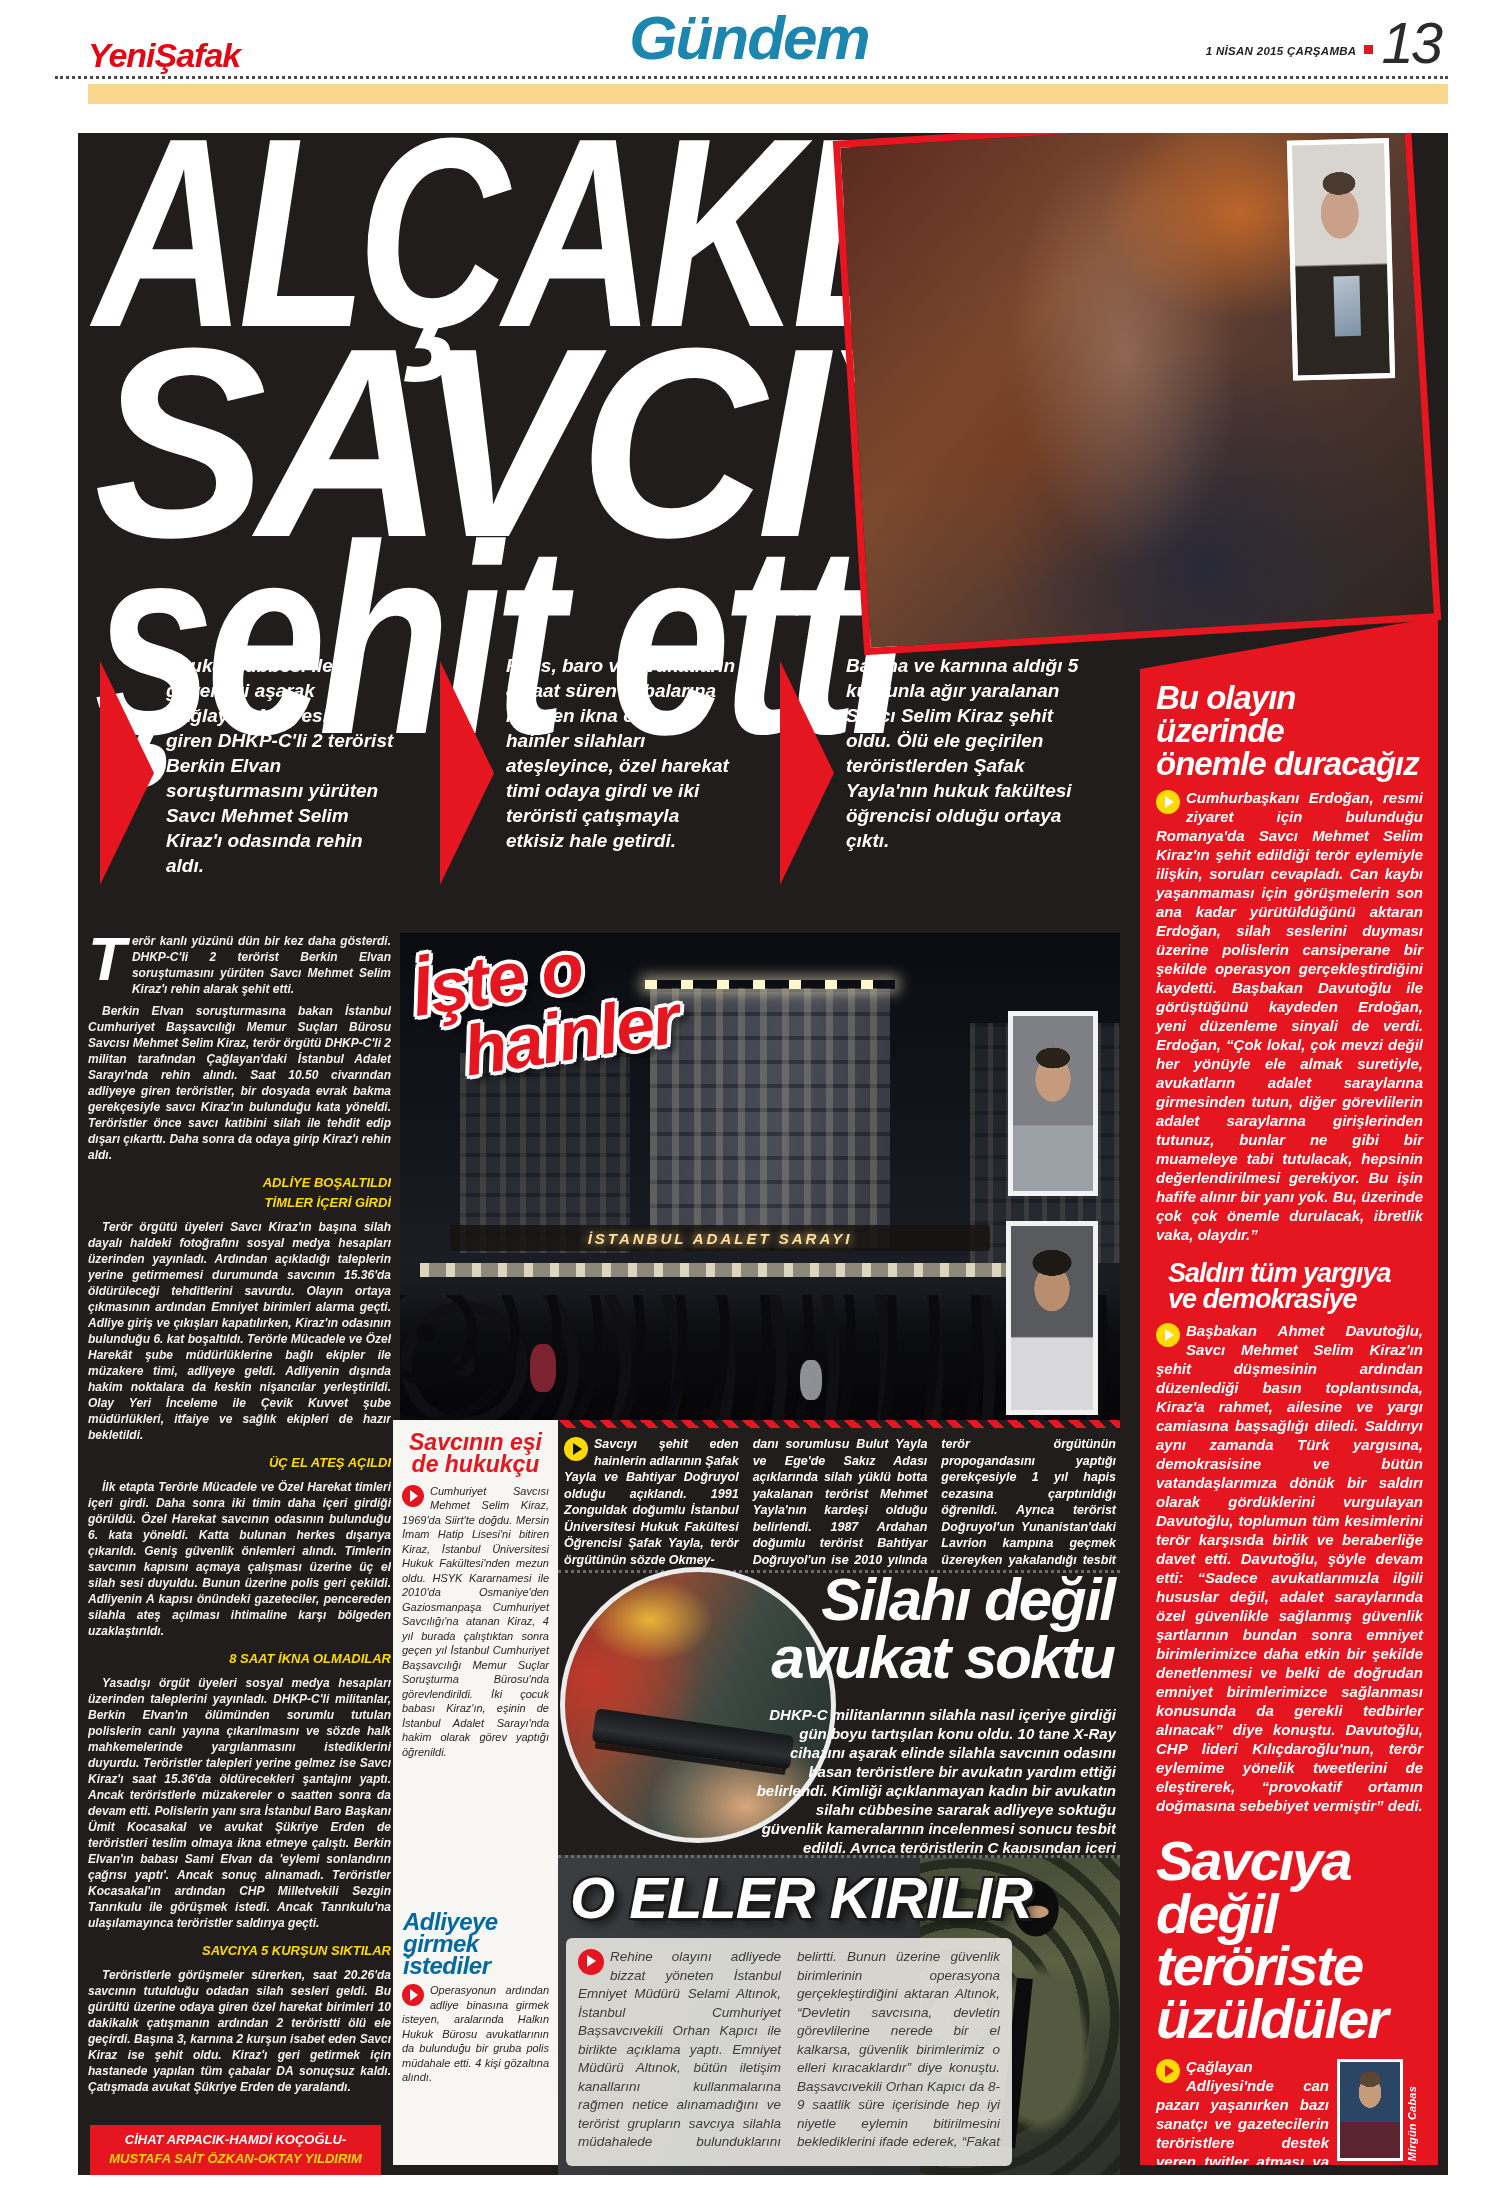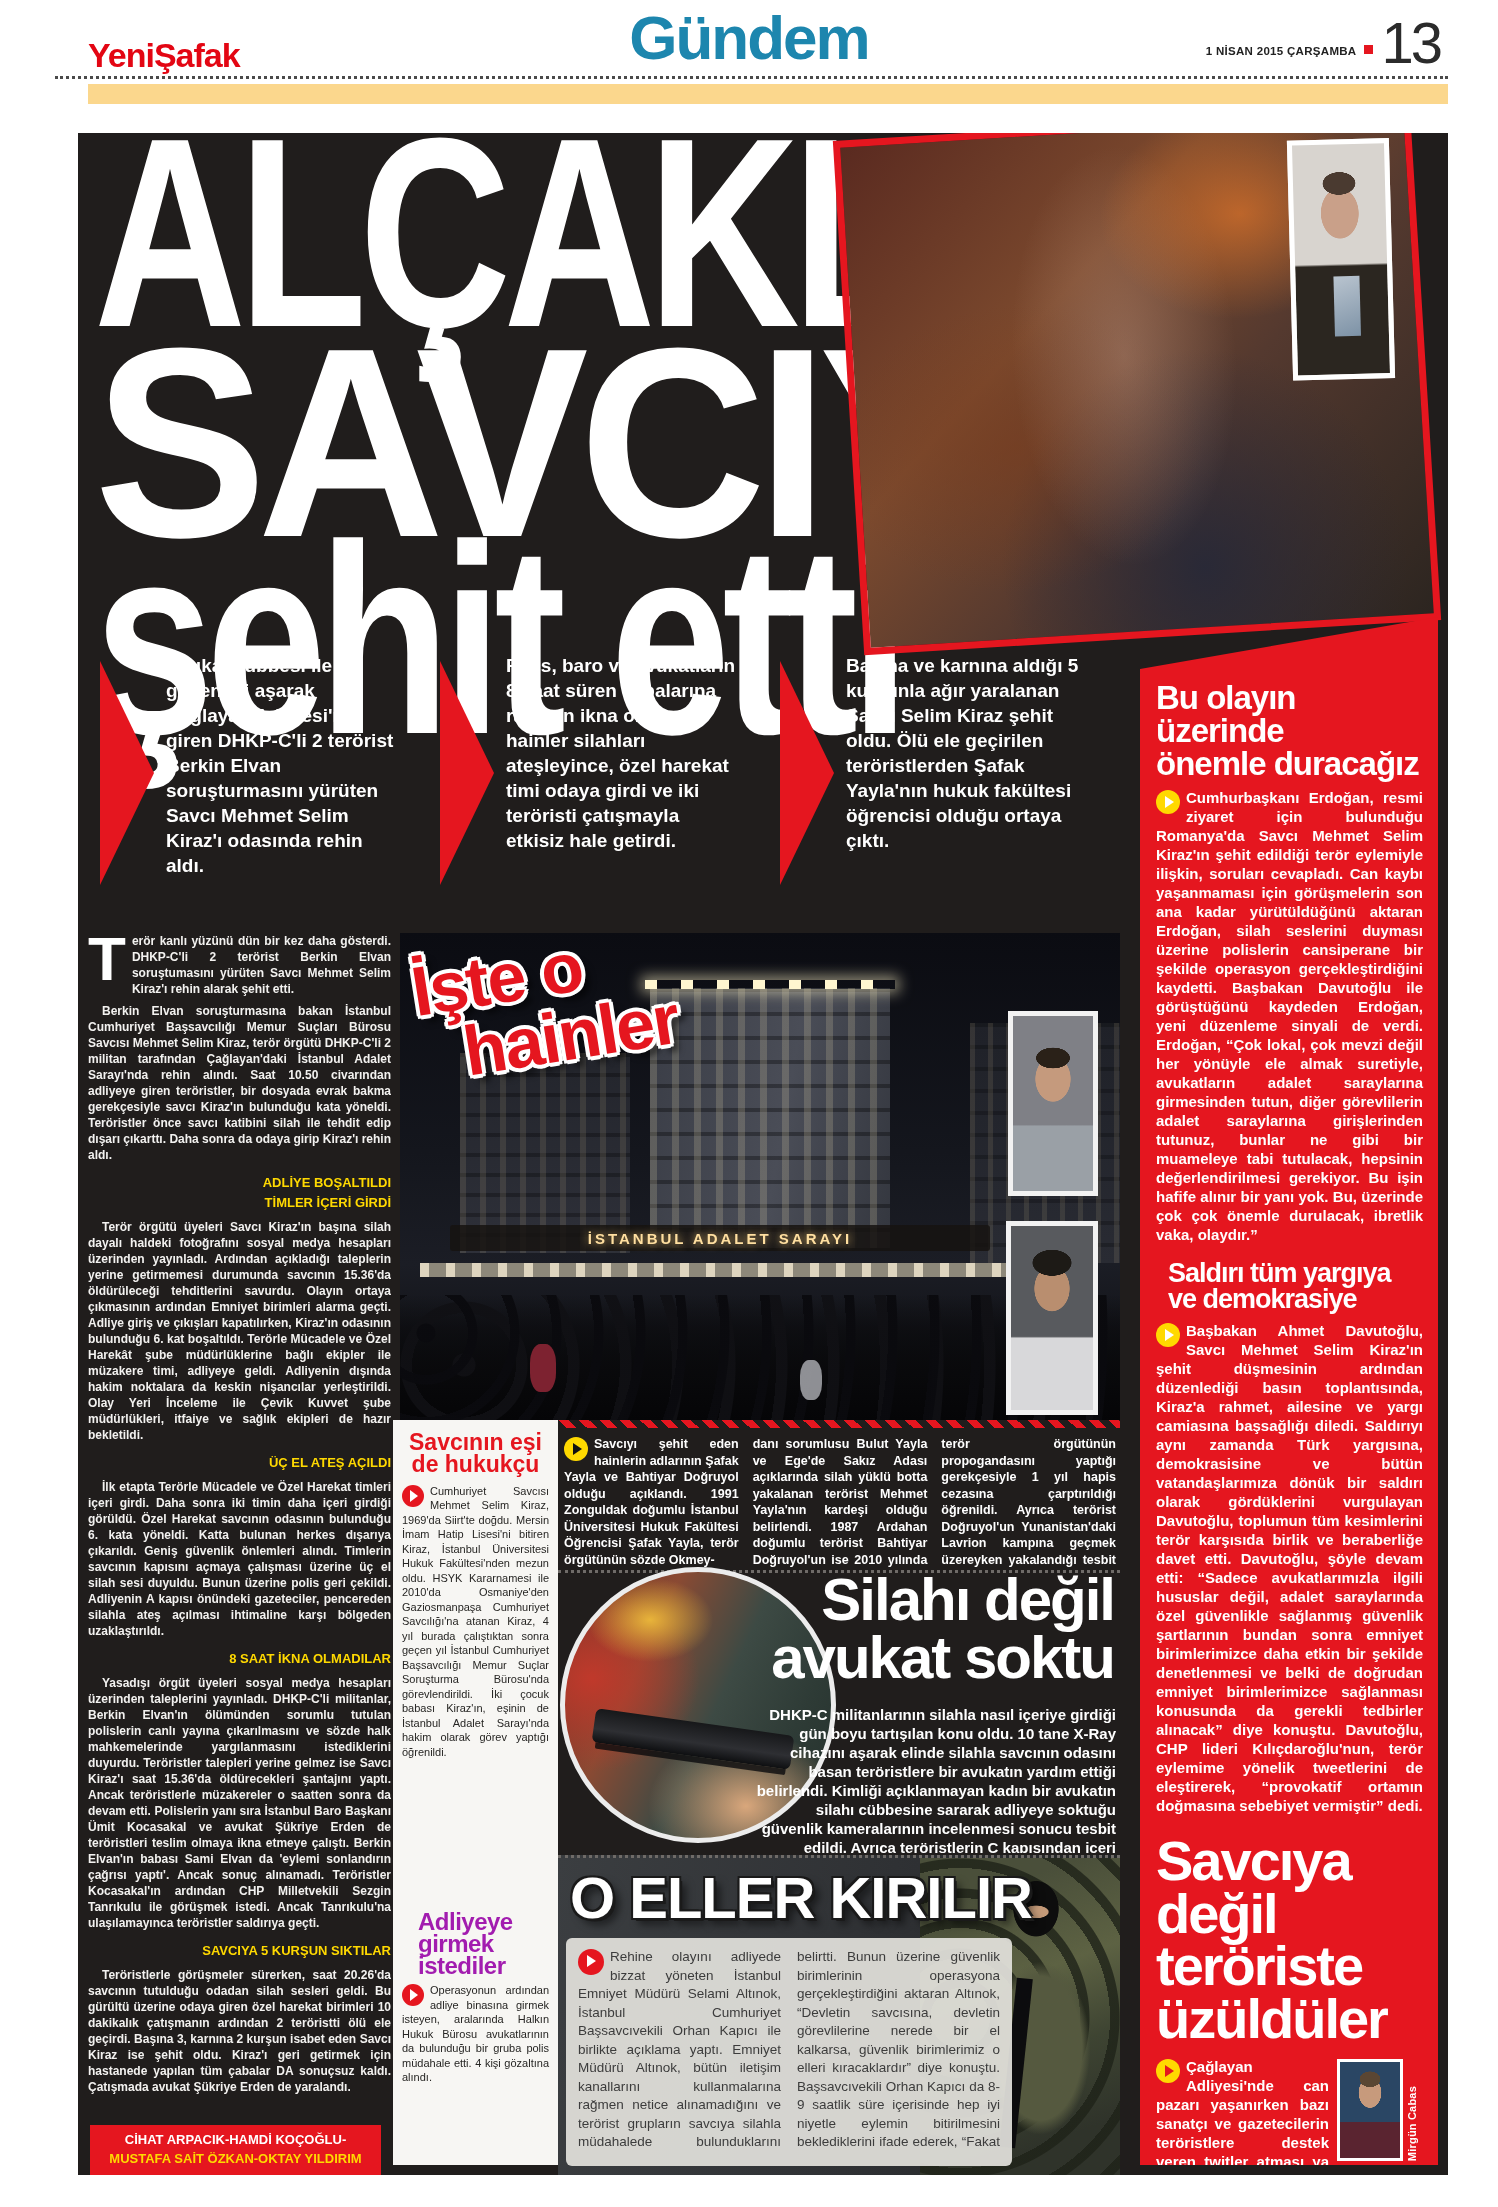--- a/index.html
+++ b/index.html
@@ -1,18 +1,18 @@
 <!DOCTYPE html>
 <html lang="tr"><head>
 <meta charset="utf-8">
 <style>
   html,body{margin:0;padding:0;background:#fff;}
   *{box-sizing:border-box;}
   .sheet{position:relative;width:1498px;height:2207px;overflow:hidden;background:#fff;
-         font-family:"Liberation Sans",sans-serif;color:#111;}
+         font-family:"Liberation Sans",sans-serif;color:#111;font-style:italic;}
   
   .masthead{position:absolute;left:0;top:0;width:100%;height:82px;background:#fff;}
   .rule{position:absolute;left:55px;right:50px;top:76px;border-top:3px dotted #4a4a4a;}
   .logo{position:absolute;left:88px;top:36px;font-size:34px;font-weight:bold;color:#e30613;letter-spacing:-1px;}
   .section-title{position:absolute;left:0;right:0;top:2px;text-align:center;font-size:62px;font-weight:bold;
                  color:#1d86ae;letter-spacing:-2px;}
   .dateline{position:absolute;right:58px;top:18px;display:flex;align-items:flex-end;gap:8px;}
   .dateline .date{font-size:11.5px;font-weight:bold;color:#222;padding-bottom:10px;letter-spacing:.3px;}
   .dateline .sq{width:9px;height:9px;background:#e5161f;margin-bottom:13px;}
   .dateline .pageno{font-size:58px;font-weight:400;color:#2b2b2b;line-height:.85;letter-spacing:-3px;}
@@ -116,21 +116,21 @@
   .play{width:24px;height:24px;border-radius:50%;background:#e5161f;float:left;margin:1px 6px 0 0;position:relative;flex:none;}
   .play::after{content:"";position:absolute;left:9px;top:6px;border-left:9px solid #fff;
                border-top:6px solid transparent;border-bottom:6px solid transparent;}
   .play.yellow{background:#ffd900;} .play.yellow::after{border-left-color:#111;}
   .play.yellow-w::after{border-left-color:#fff;} .play.yellow-w{background:#ffd900;}
   .play.yellow-r::after{border-left-color:#e5161f;} .play.yellow-r{background:#ffd900;}
   
   .white-panel{position:absolute;left:315px;top:1287px;width:165px;height:745px;background:#f7f6f3;
                padding:10px 9px;color:#262523;font-size:11px;line-height:14.5px;text-align:justify;overflow:hidden;}
   .panel-title{color:#e5161f;font-weight:bold;font-size:23px;line-height:.95;text-align:center;margin:2px 0 8px;}
-  .panel-title2{color:#a21caf;font-weight:bold;font-size:24px;line-height:.92;text-align:left;margin:10px 16px 6px;letter-spacing:-.5px;}
+  .panel-title2{color:#0369a1;font-weight:bold;font-size:24px;line-height:.92;text-align:left;margin:10px 1px 6px;letter-spacing:-.5px;}
   .white-panel .play{width:22px;height:22px;}
   .white-panel .play::after{left:8px;top:5px;border-left:8px solid #fff;border-top:6px solid transparent;border-bottom:6px solid transparent;}
   .protest-photo{width:147px;height:132px;margin:10px 0 2px;
        background:
          repeating-radial-gradient(circle at 20px 90px, rgba(12,12,16,.95) 0 8px, transparent 9px 34px),
          radial-gradient(30px 20px at 70% 30%, #caa179, transparent 70%),
          radial-gradient(26px 18px at 30% 42%, #b5steal, transparent 70%),
          radial-gradient(40px 30px at 24% 30%, #7a4d33, transparent 70%),
          linear-gradient(160deg,#23242a,#3a3c44 45%,#121317 100%);}
   

